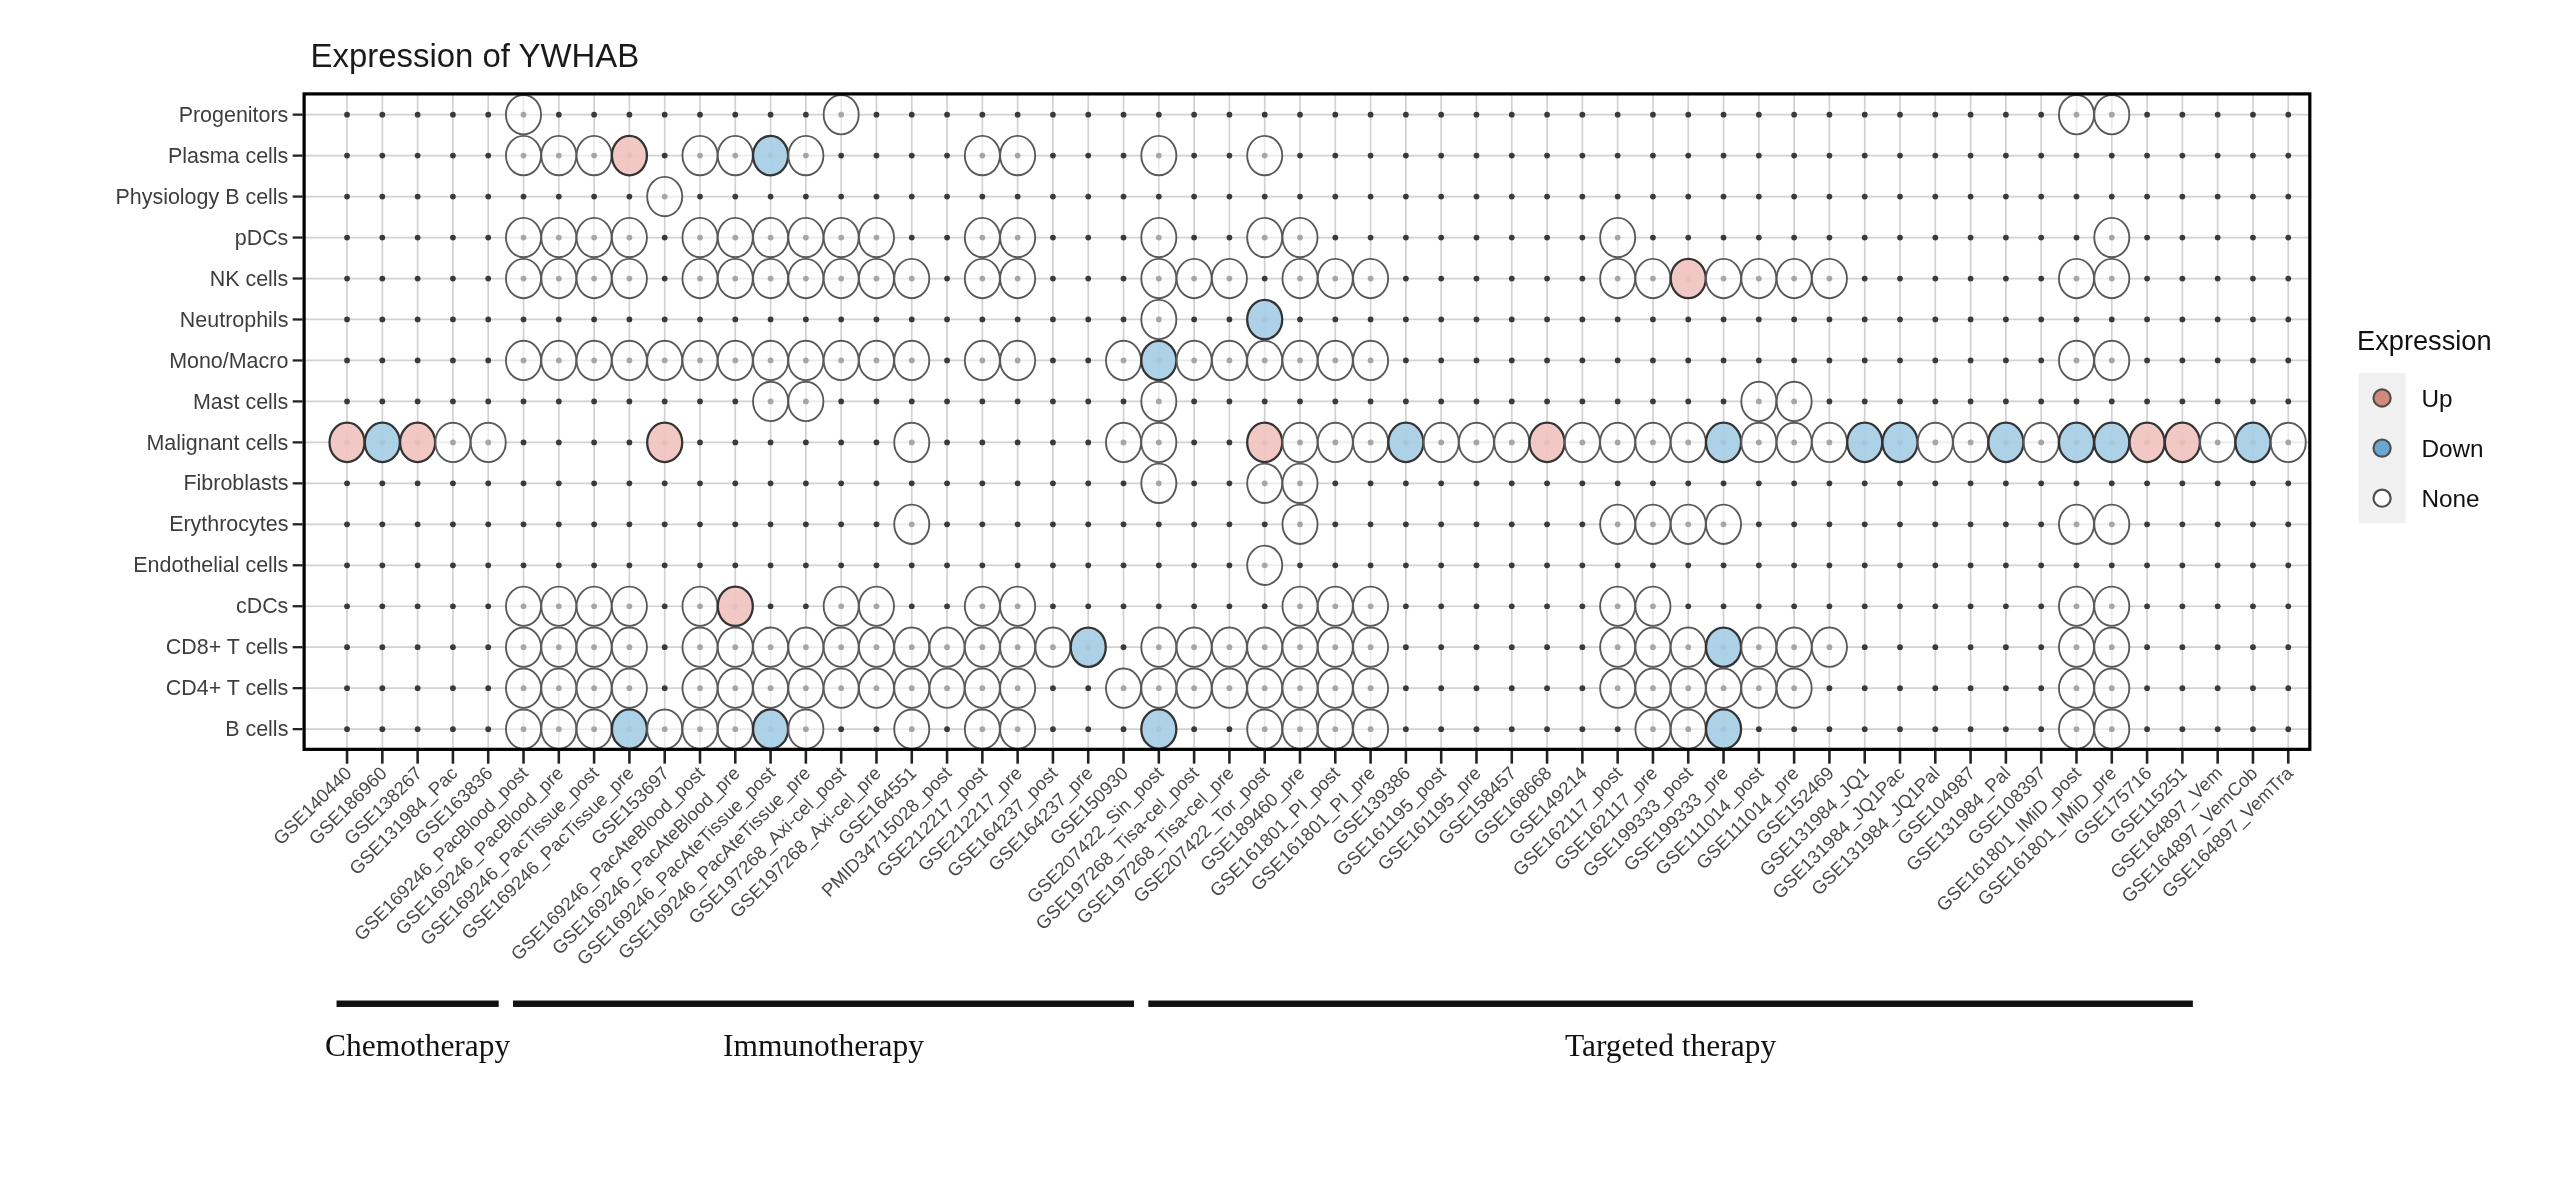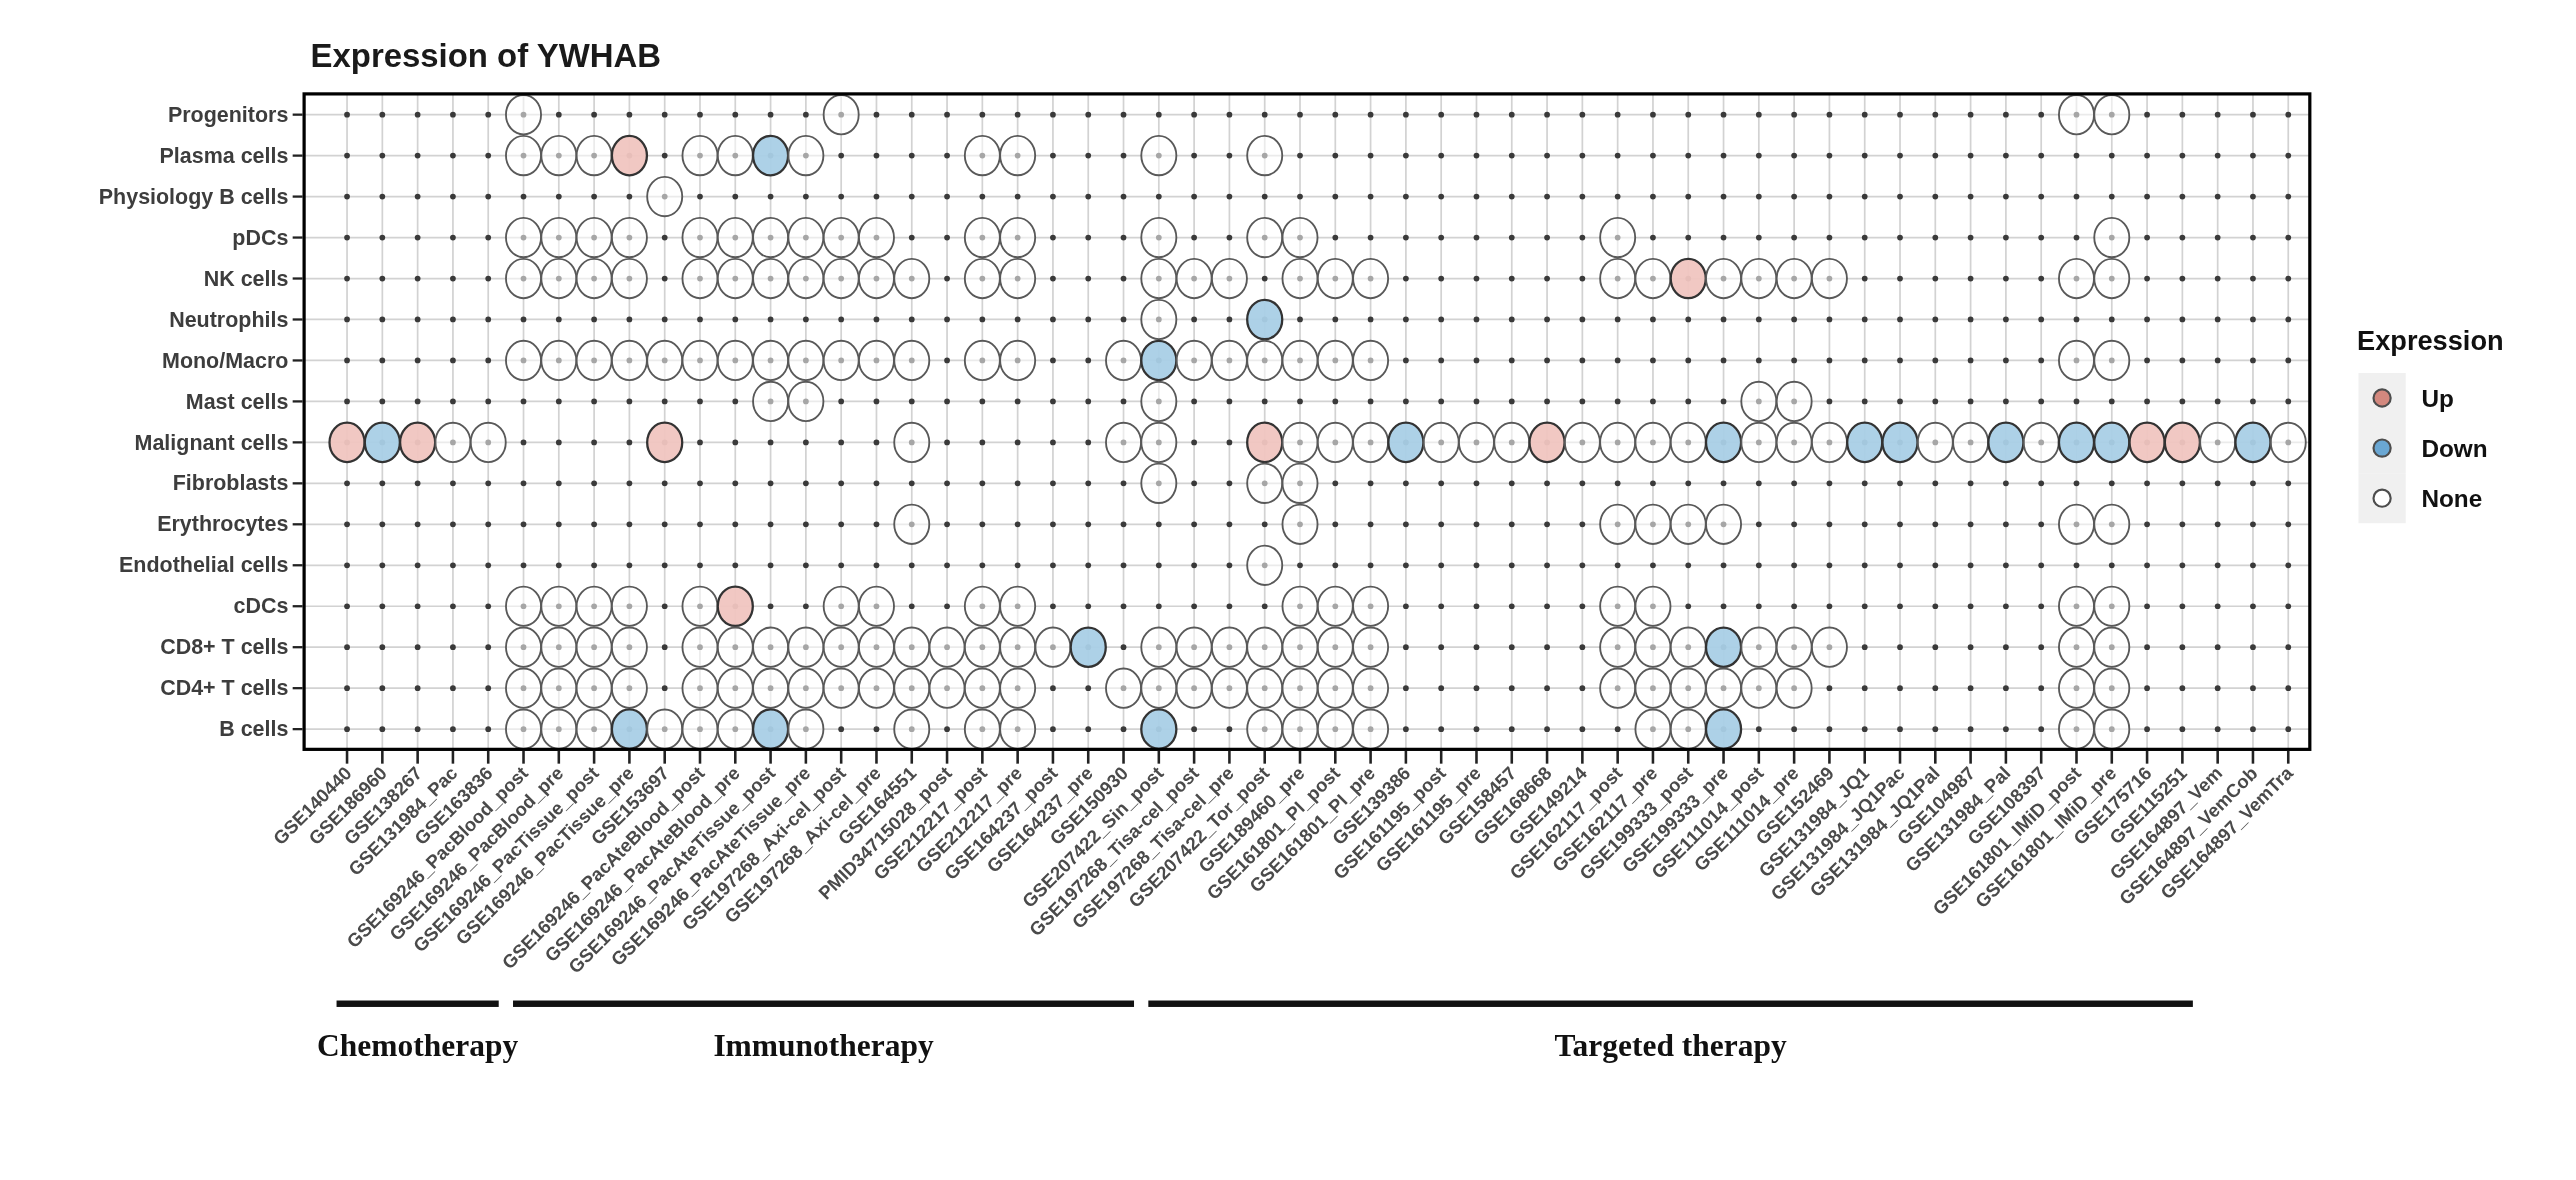--- a/index.html
+++ b/index.html
@@ -1,17 +1,17 @@
 <!DOCTYPE html>
 <html style="font-size:11.4px"><head>
 <meta charset="utf-8">
 <style>
   html,body{margin:0;padding:0;background:#ffffff;}
   body{width:2576px;height:1181px;overflow:hidden;font-family:"Liberation Sans",sans-serif;}
-  #figure-wrap{position:relative;width:2077px;height:1181px;background:#ffffff;font-weight:bold;}
+  #figure-wrap{position:relative;width:2077px;height:1181px;background:#ffffff;}
   svg text{user-select:none;}
 </style>
 </head>
 <body>
 
 <div id="figure-wrap">
   <svg id="chart" width="2576" height="1181" viewBox="0 0 3600 1650">
     <text id="chart-title" x="434" y="93" font-size="46" fill="#1a1a1a">Expression of YWHAB</text>
     <g id="grid-layer">
         <line x1="485" y1="131" x2="485" y2="1047" stroke="#d2d2d2" stroke-width="2.4"></line>

